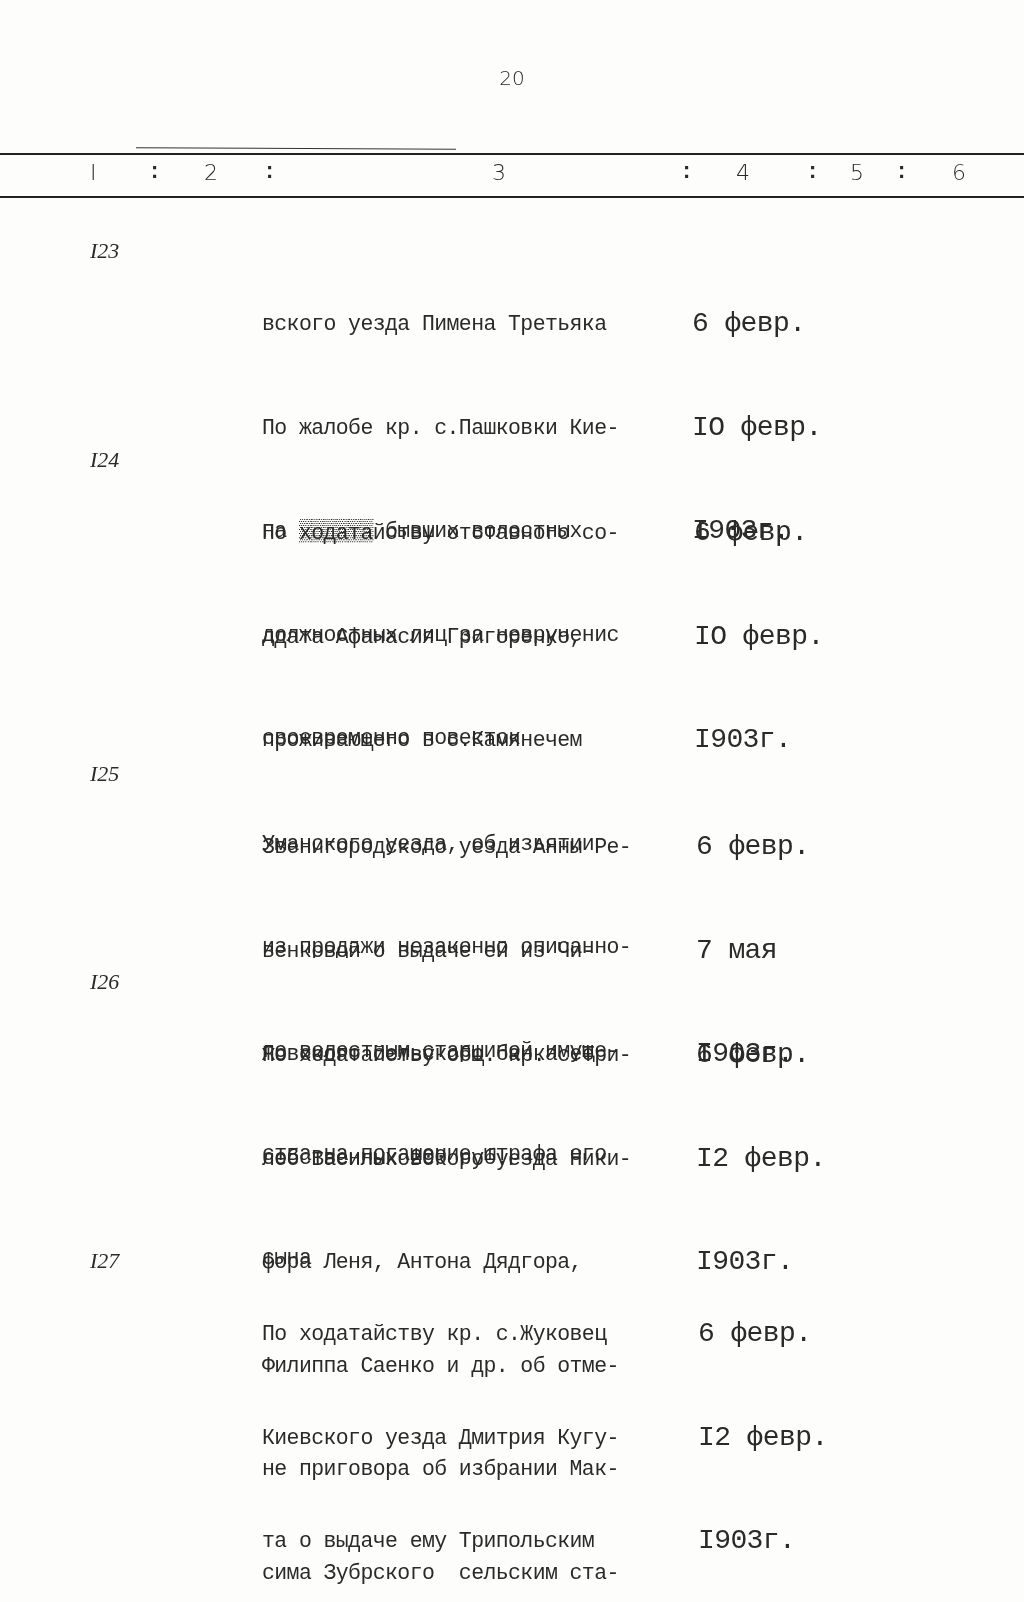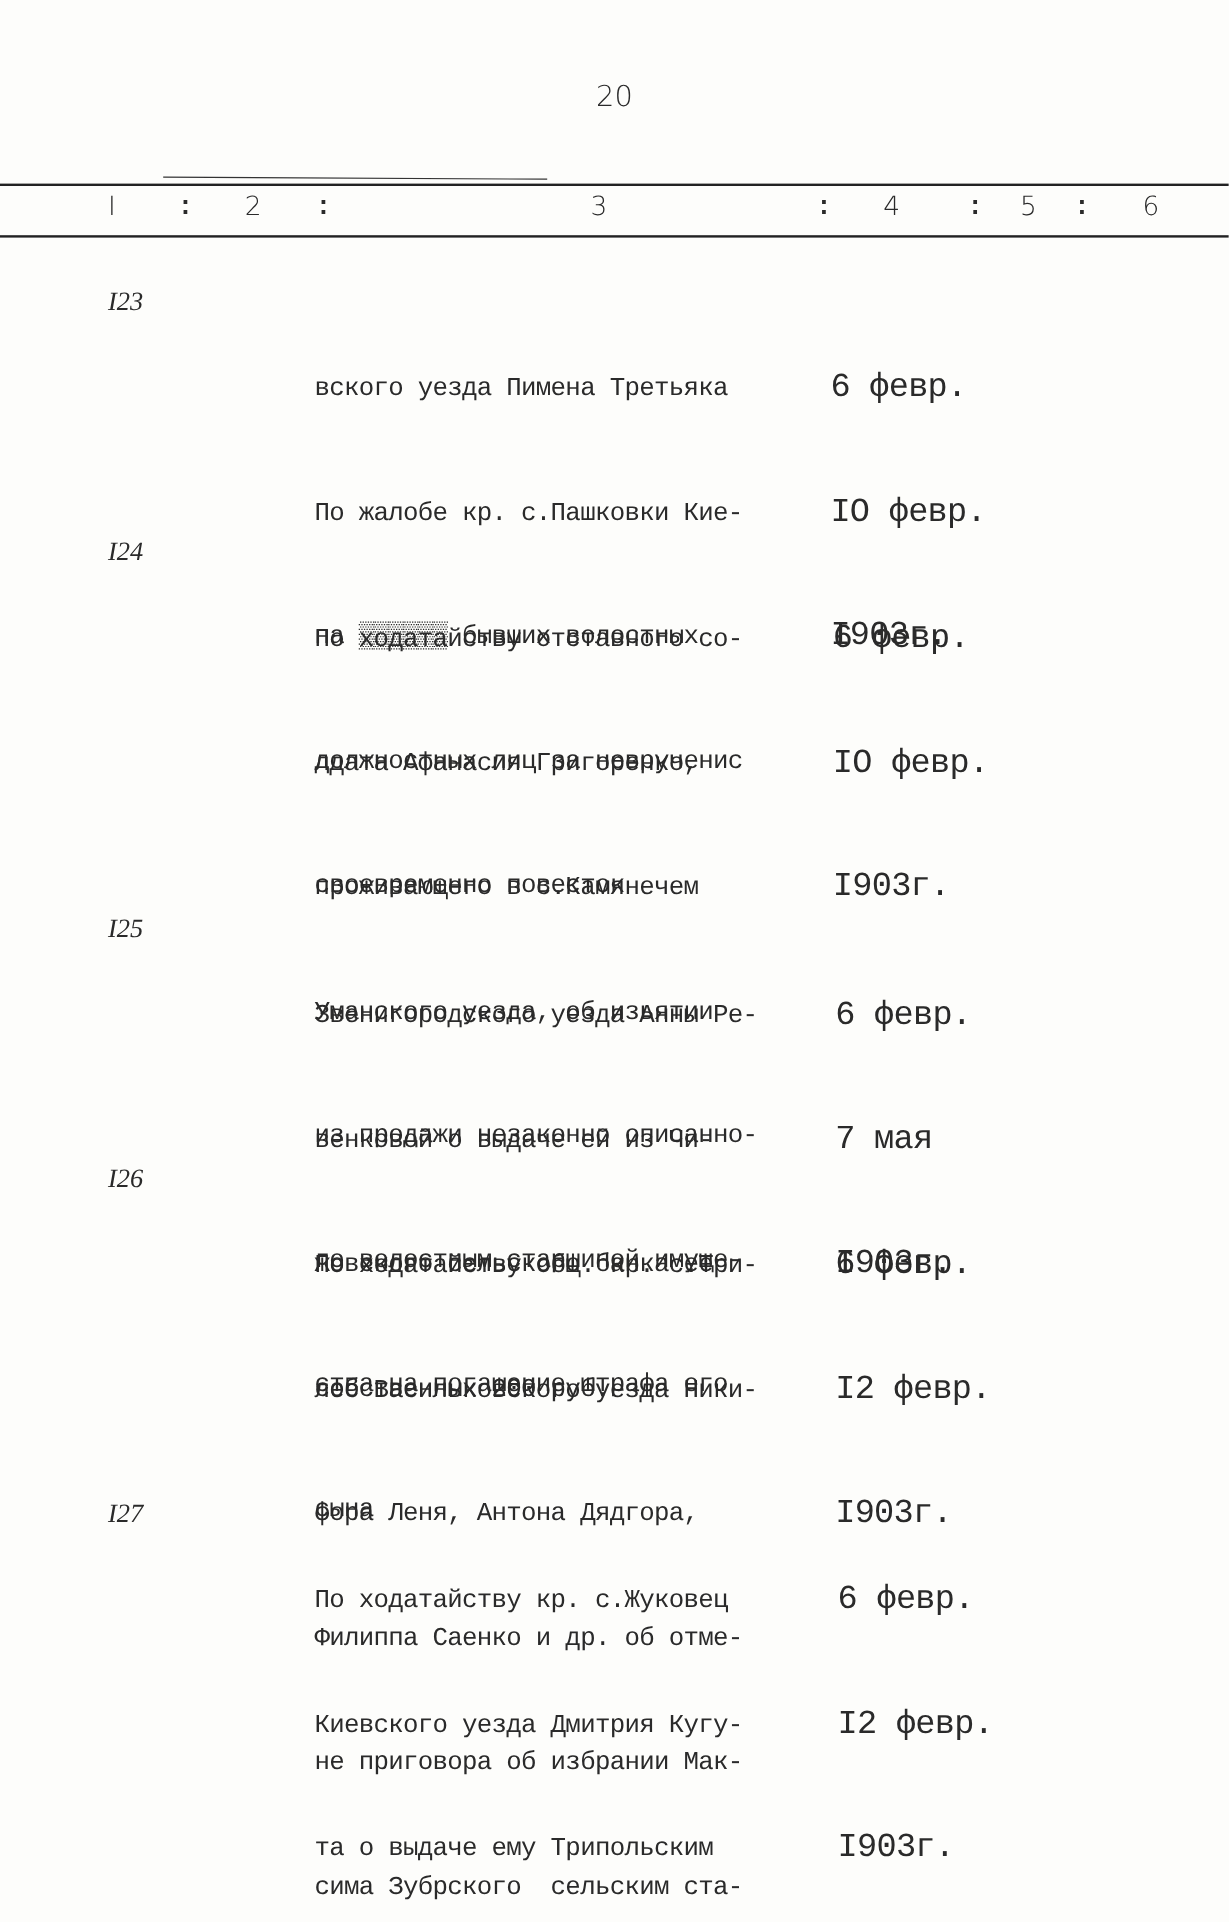--- a/index.html
+++ b/index.html
@@ -6,21 +6,21 @@
     body {
       width: 1024px; height: 1602px;
       background: #fdfdfb;
       position: relative;
       overflow: hidden;
       font-family: "Liberation Mono", "DejaVu Sans Mono", monospace;
       color: #2a2a2a;
     }
     .page-number {
       position: absolute; top: 66px; left: 0; width: 1024px;
-      text-align: center; font-size: 24px;
+      text-align: center; font-size: 20px;
       font-family: "DejaVu Sans", sans-serif; font-weight: 300;
     }
     .rule { position: absolute; left: 0; width: 1024px; height: 2px; background: #222; }
     .rule.top { top: 153px; }
     .rule.top-short { top: 148px; left: 136px; width: 320px; height: 1px; background: #333; transform: rotate(0.3deg); }
     .rule.bottom { top: 196px; height: 2px; }
     .col-header { position: absolute; top: 160px; font-size: 22px; font-family: "DejaVu Sans", sans-serif; font-weight: 300; }
     .sep { position: absolute; top: 160px; font-size: 22px; font-weight: bold; }
     .entry { position: absolute; left: 0; width: 1024px; }
     .entry-num { position: absolute; left: 90px; top: 0; font-size: 22px; font-family: "Liberation Serif", serif; font-style: italic; }

